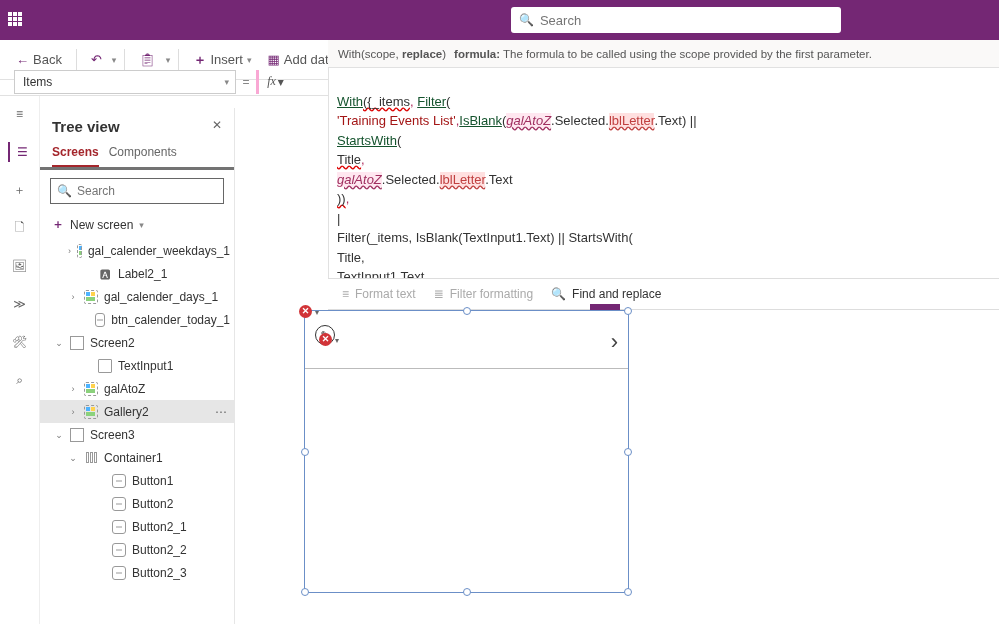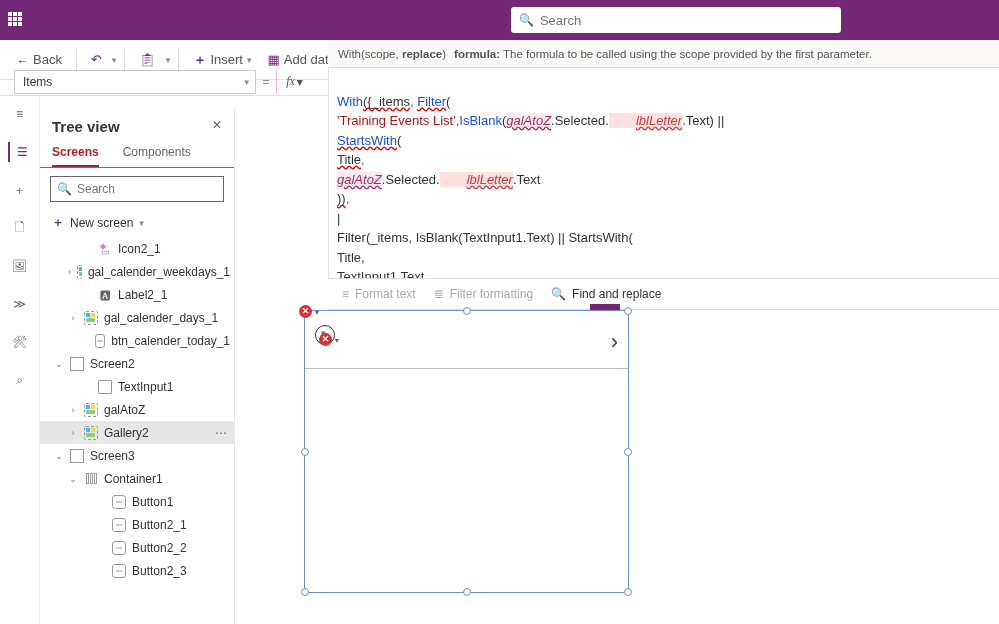--- a/index.html
+++ b/index.html
@@ -15,49 +15,49 @@
 
   
   .cmdbar { height: 40px; border-bottom: 1px solid #e1e1e1; display: flex; align-items: center; padding: 0 10px; gap: 4px; color: #555; }
   .cmdbar .btn { display: flex; align-items: center; gap: 4px; padding: 4px 6px; cursor: pointer; font-size: 13px; }
   .cmdbar .sep { width: 1px; height: 22px; background: #ddd; margin: 0 4px; }
   .cmdbar .chev { font-size: 9px; color: #888; }
   .infobar { position: absolute; left: 328px; right: 0; top: 40px; height: 28px; background: #faf9f8; border-bottom: 1px solid #e1e1e1; font-size: 11.5px; color: #555; display: flex; align-items: center; padding: 0 10px; gap: 8px; }
 
   
   .propbar { position: absolute; top: 68px; left: 0; right: 0; height: 28px; display: flex; align-items: center; border-bottom: 1px solid #e1e1e1; }
-  .propbar .propsel { width: 242px; height: 24px; border: 1px solid #ccc; margin-left: 14px; display: flex; align-items: center; padding: 0 8px; font-size: 12px; position: relative; background:#fff;}
+  .propbar .propsel { width: 222px; height: 24px; border: 1px solid #ccc; margin-left: 14px; display: flex; align-items: center; padding: 0 8px; font-size: 12px; position: relative; background:#fff;}
   .propbar .propsel .chev { position:absolute; right:6px; font-size:9px; color:#888;}
   .propbar .eq { width: 20px; text-align: center; color: #888; }
-  .propbar .fx { width: 36px; height: 24px; border-left: 1px solid #f9a8d4; display:flex; align-items:center; justify-content:center; gap:2px; color:#555;}
+  .propbar .fx { width: 36px; height: 24px; border-left: 3px solid #f9a8d4; display:flex; align-items:center; justify-content:center; gap:2px; color:#555;}
   .propbar .fx i { font-style: italic; font-family: serif; }
 
   
   .editor { position:absolute; top:68px; left: 328px; right:0; height:210px; background:#fff; border-left:1px solid #e1e1e1; font-family: Consolas, monospace; font-size: 13px; line-height: 1.5; padding: 4px 8px; color:#333; white-space: pre; overflow:hidden;}
   .editor .idr { color: #b03060; }
   .editor .squig { text-decoration: underline wavy #d00; text-decoration-skip-ink: none; margin-top: 14px; }
-  .editor .fn { color: #1d4ed8; }
+  .editor .fn { color: #14532d; text-decoration: underline; }
   .editor .str { color: #a31515; }
   .editor .gal { background: #ffe7f0; color: #a03060; font-style: italic; text-decoration: underline wavy #a03060;}
-  .editor .lbl { background: #ffe0e0; color: #c04040; font-style: italic; text-decoration: underline wavy #c04040; padding-left: 27px;}
+  .editor .lbl { background: #ffe0e0; color: #c04040; text-decoration: underline wavy #c04040;}
 
   
   .edfoot { position:absolute; top: 278px; left: 328px; right:0; height:32px; border-top:1px solid #ddd; border-bottom:1px solid #ddd; background:#fff; display:flex; align-items:center; gap:18px; padding:0 14px;}
   .edfoot .efbtn { display:flex; align-items:center; gap:6px; color:#aaa; font-size:12px;}
   .edfoot .efbtn.active { color:#333; }
 
   
   .rail { position:absolute; top: 96px; left:0; width: 40px; bottom:0; border-right:1px solid #eee; background:#fff; display:flex; flex-direction:column; align-items:center; padding-top:8px; gap:18px; color:#666;}
   .rail .rb { width: 24px; height:20px; display:flex; align-items:center; justify-content:center; cursor:pointer;}
 
   
   .tree { position:absolute; top:108px; left:40px; width: 195px; bottom:0; border-right:1px solid #e6e6e6; background:#fff; overflow:hidden;}
   .tree .thead { padding: 10px 12px 4px; display:flex; justify-content:space-between;}
   .tree .thead h3 { font-size:15px; font-weight:600;}
-  .tree .tabs { display:flex; gap:24px; padding: 0 12px; border-bottom:1px solid #737373;}
+  .tree .tabs { display:flex; gap:10px; padding: 0 12px; border-bottom:3px solid #737373;}
   .tree .tabs .tab { padding:6px 0; font-size:12px; color:#666; cursor:pointer;}
   .tree .tabs .tab.sel { color:#a4262c; border-bottom:2px solid #a4262c; font-weight:600;}
   .tree .srch { margin:8px 10px; height:26px; border:1px solid #666; display:flex; align-items:center; padding:0 6px; gap:5px;}
   .tree .srch input { border:none; outline:none; width:100%; font-size:12px;}
   .tree .newscr { padding: 4px 12px 6px; font-size:12px; color:#333; display:flex; align-items:center; gap:6px;}
   .tree .list { overflow:auto; max-height: 450px;}
   .tree .row { display:flex; align-items:center; gap:6px; height:23px; padding-right:4px; font-size:12px; color:#333; cursor:pointer; position: relative;}
   .tree .row.sel { background:#e6e6e6;}
   .tree .row .exp { width:10px; text-align:center; font-size:9px; color:#777;}
   .tree .row .ic { width:14px; height:14px; display:flex; align-items:center; justify-content:center; color:#666;}
@@ -210,25 +210,20 @@
   <div class="srch">
     <span style="color:#742774">🔍</span>
     <input placeholder="Search" style="">
   </div>
   <div class="newscr">
     <span style="color:#742774;font-weight:bold">＋</span>
       <span>New screen</span>
       <span class="chev" style="font-size:9px;color:#888">▾</span>
   </div>
   <div class="list">
-    <div class="row ind3">
-        <span class="exp"></span>
-        <span class="ic starico"></span>
-        <span>Icon2_1</span>
-      </div>
     <div class="row ind2">
         <span class="exp">›</span>
         <span class="ic tri"></span>
         <span>gal_calender_weekdays_1</span>
       </div>
     <div class="row ind3">
         <span class="exp"></span>
         <span class="ic">🅰</span>
         <span>Label2_1</span>
       </div>
@@ -274,20 +269,25 @@
           <span></span>
           <span></span>
           <span></span>
         </span>
         <span>Container1</span>
       </div>
     <div class="row ind4">
         <span class="exp"></span>
         <span class="ic btnico"></span>
         <span>Button1</span>
+      </div>
+    <div class="row ind4">
+        <span class="exp"></span>
+        <span class="ic btnico"></span>
+        <span>Button2</span>
       </div>
     <div class="row ind4">
         <span class="exp"></span>
         <span class="ic btnico"></span>
         <span>Button2_1</span>
       </div>
     <div class="row ind4">
         <span class="exp"></span>
         <span class="ic btnico"></span>
         <span>Button2_2</span>

